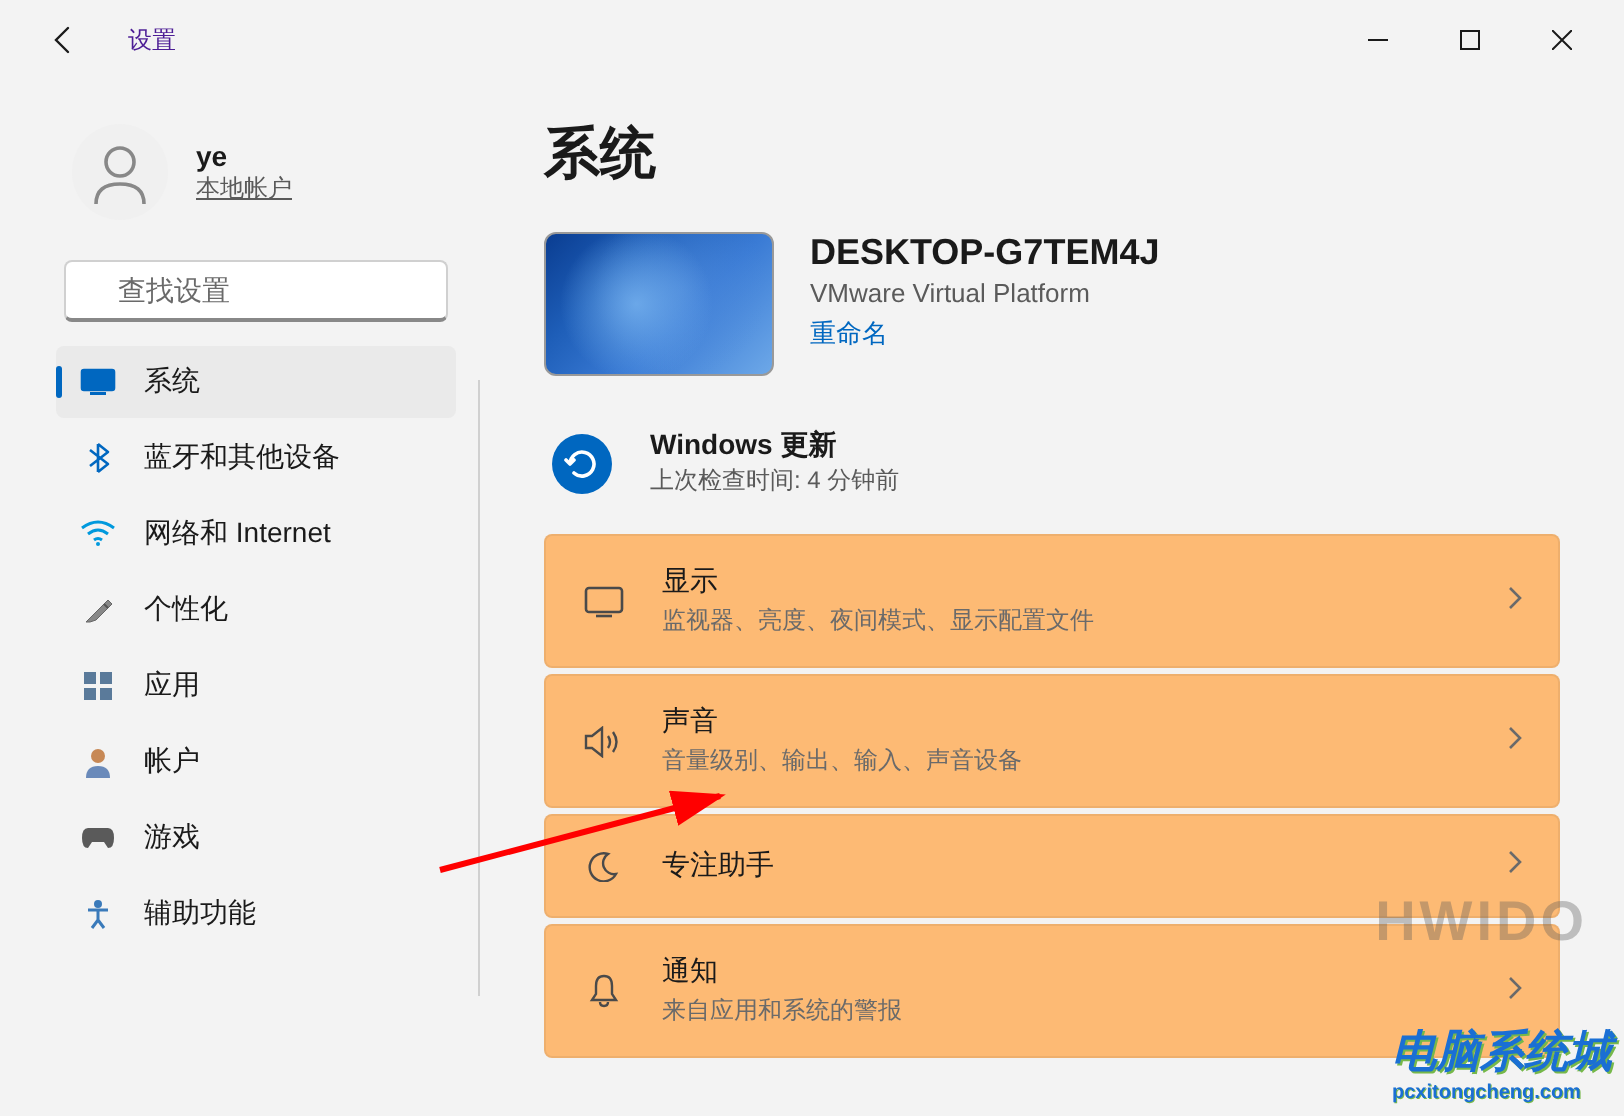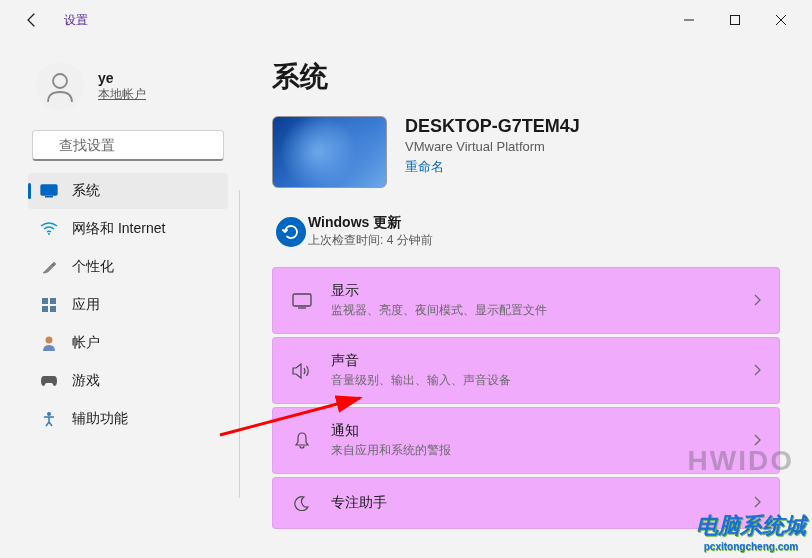--- a/index.html
+++ b/index.html
@@ -35,36 +35,36 @@
     .main { flex: 1; padding: 18px 32px 0 32px; overflow-y: auto; }
     .page-title { font-size: 28px; font-weight: 600; color: #1a1a1a; margin-bottom: 20px; }
     
     .device-block { display: flex; gap: 18px; margin-bottom: 24px; }
     .device-thumb { width: 115px; height: 72px; border-radius: 6px; border: 1px solid #999; background: linear-gradient(135deg, #0a3d91 0%, #1e5eb8 30%, #3a7bd5 60%, #6da8e8 100%); position: relative; overflow: hidden; }
     .device-thumb::after { content: ''; position: absolute; inset: 0; background: radial-gradient(circle at 40% 50%, rgba(120,180,240,0.8) 0%, transparent 50%), radial-gradient(circle at 60% 40%, rgba(80,140,220,0.6) 0%, transparent 55%); }
     .device-info .name { font-size: 18px; font-weight: 600; color: #1a1a1a; }
     .device-info .platform { font-size: 13px; color: #5a5a5a; margin-top: 2px; }
     .device-info .rename { font-size: 13px; color: #0067c0; cursor: pointer; margin-top: 4px; display: inline-block; }
     
-    .update-block { display: flex; align-items: center; gap: 2px; padding: 2px 4px 18px 4px; }
+    .update-block { display: flex; align-items: center; gap: 19px; padding: 2px 4px 18px 4px; }
     .update-icon { width: 30px; height: 30px; border-radius: 50%; background: #0067c0; display: flex; align-items: center; justify-content: center; }
     .update-info .title { font-size: 14px; font-weight: 600; color: #1a1a1a; }
     .update-info .sub { font-size: 12px; color: #5a5a5a; }
     
     .settings-list { display: flex; flex-direction: column; gap: 3px; }
-    .setting-item { display: flex; align-items: center; gap: 18px; background: #f0abfc; border: 1px solid rgba(0,0,0,0.06); border-radius: 4px; padding: 14px 18px; cursor: pointer; justify-content: center; }
+    .setting-item { display: flex; align-items: center; gap: 18px; background: #fdba74; border: 1px solid rgba(0,0,0,0.06); border-radius: 4px; padding: 14px 18px; cursor: pointer; justify-content: center; }
     .setting-icon { width: 22px; height: 22px; display: flex; align-items: center; justify-content: center; color: #4a4a4a; flex-shrink: 0; }
     .setting-text { flex: 1; }
     .setting-text .title { font-size: 14px; color: #1a1a1a; }
     .setting-text .sub { font-size: 12px; color: #6a6a6a; margin-top: 2px; }
     .chevron { color: #6a6a6a; }
     
     .arrow-annotation { position: absolute; left: 215px; top: 390px; pointer-events: none; z-index: 10; }
     
-    .watermark { position: absolute; right: 6px; bottom: 6px; text-align: center; pointer-events: none; z-index: 20; }
+    .watermark { position: absolute; right: 6px; bottom: 6px; text-align: left; pointer-events: none; z-index: 20; }
     .watermark .w1 { font-size: 22px; font-weight: 700; color: #1a6fd4; font-style: italic; text-shadow: 1px 1px 0 #76b84a; }
     .watermark .w2 { font-size: 10px; font-weight: 600; color: #1a6fd4; text-shadow: 0.5px 0.5px 0 #76b84a; }
     
     .watermark2 { position: absolute; right: 18px; top: 445px; font-size: 28px; font-weight: 700; color: rgba(90,90,90,0.35); letter-spacing: 2px; pointer-events: none; z-index: 5; }
   </style>
 </head>
 <body>
 
 <div class="titlebar">
   <div class="titlebar-left">
@@ -122,20 +122,28 @@
         <span class="nav-icon">
             <svg width="18" height="14" viewBox="0 0 18 14">
               <rect x="1" y="1" width="16" height="10" rx="1" stroke="#0067c0" stroke-width="1.3" fill="#0067c0"></rect>
               <rect x="5" y="12" width="8" height="1.5" fill="#0067c0"></rect>
             </svg>
           </span>
         <span>系统</span>
       </div>
       <div class="nav-item">
         <span class="nav-icon">
+            <svg width="12" height="16" viewBox="0 0 12 16">
+              <path d="M6 1 L6 15 M6 1 L11 5 L2 12 M6 15 L11 11 L2 4" stroke="#0067c0" stroke-width="1.3" fill="none" stroke-linejoin="round"></path>
+            </svg>
+          </span>
+        <span>蓝牙和其他设备</span>
+      </div>
+      <div class="nav-item">
+        <span class="nav-icon">
             <svg width="18" height="14" viewBox="0 0 18 14">
               <path d="M1 4 Q9 -2 17 4 M4 7 Q9 3 14 7 M7 10 Q9 8.5 11 10" stroke="#0099dd" stroke-width="1.5" fill="none"></path>
               <circle cx="9" cy="12" r="1" fill="#0099dd"></circle>
             </svg>
           </span>
         <span>网络和 Internet</span>
       </div>
       <div class="nav-item">
         <span class="nav-icon">
             <svg width="16" height="16" viewBox="0 0 16 16">
@@ -237,41 +245,41 @@
           <div class="title">声音</div>
           <div class="sub">音量级别、输出、输入、声音设备</div>
         </div>
         <span class="chevron"><svg width="8" height="12" viewBox="0 0 8 12">
               <path d="M2 1 L7 6 L2 11" stroke="#6a6a6a" stroke-width="1.3" fill="none"></path>
             </svg></span>
       </div>
 
       <div class="setting-item">
         <span class="setting-icon">
-            <svg width="16" height="18" viewBox="0 0 16 18">
-              <path d="M8 1 Q4 1 4 6 L4 10 L2 13 L14 13 L12 10 L12 6 Q12 1 8 1 Z M6 14 Q6 16 8 16 Q10 16 10 14" stroke="#4a4a4a" stroke-width="1.2" fill="none"></path>
+            <svg width="16" height="16" viewBox="0 0 16 16">
+              <path d="M10 2 A7 7 0 1 0 14 12 A5.5 5.5 0 0 1 10 2 Z" stroke="#4a4a4a" stroke-width="1.2" fill="none"></path>
             </svg>
           </span>
         <div class="setting-text">
-          <div class="title">通知</div>
-          <div class="sub">来自应用和系统的警报</div>
+          <div class="title">专注助手</div>
         </div>
         <span class="chevron"><svg width="8" height="12" viewBox="0 0 8 12">
               <path d="M2 1 L7 6 L2 11" stroke="#6a6a6a" stroke-width="1.3" fill="none"></path>
             </svg></span>
       </div>
 
       <div class="setting-item">
         <span class="setting-icon">
-            <svg width="16" height="16" viewBox="0 0 16 16">
-              <path d="M10 2 A7 7 0 1 0 14 12 A5.5 5.5 0 0 1 10 2 Z" stroke="#4a4a4a" stroke-width="1.2" fill="none"></path>
+            <svg width="16" height="18" viewBox="0 0 16 18">
+              <path d="M8 1 Q4 1 4 6 L4 10 L2 13 L14 13 L12 10 L12 6 Q12 1 8 1 Z M6 14 Q6 16 8 16 Q10 16 10 14" stroke="#4a4a4a" stroke-width="1.2" fill="none"></path>
             </svg>
           </span>
         <div class="setting-text">
-          <div class="title">专注助手</div>
+          <div class="title">通知</div>
+          <div class="sub">来自应用和系统的警报</div>
         </div>
         <span class="chevron"><svg width="8" height="12" viewBox="0 0 8 12">
               <path d="M2 1 L7 6 L2 11" stroke="#6a6a6a" stroke-width="1.3" fill="none"></path>
             </svg></span>
       </div>
     </div>
   </main>
 </div>
 
 <svg class="arrow-annotation" width="160" height="50" viewBox="0 0 160 50">

